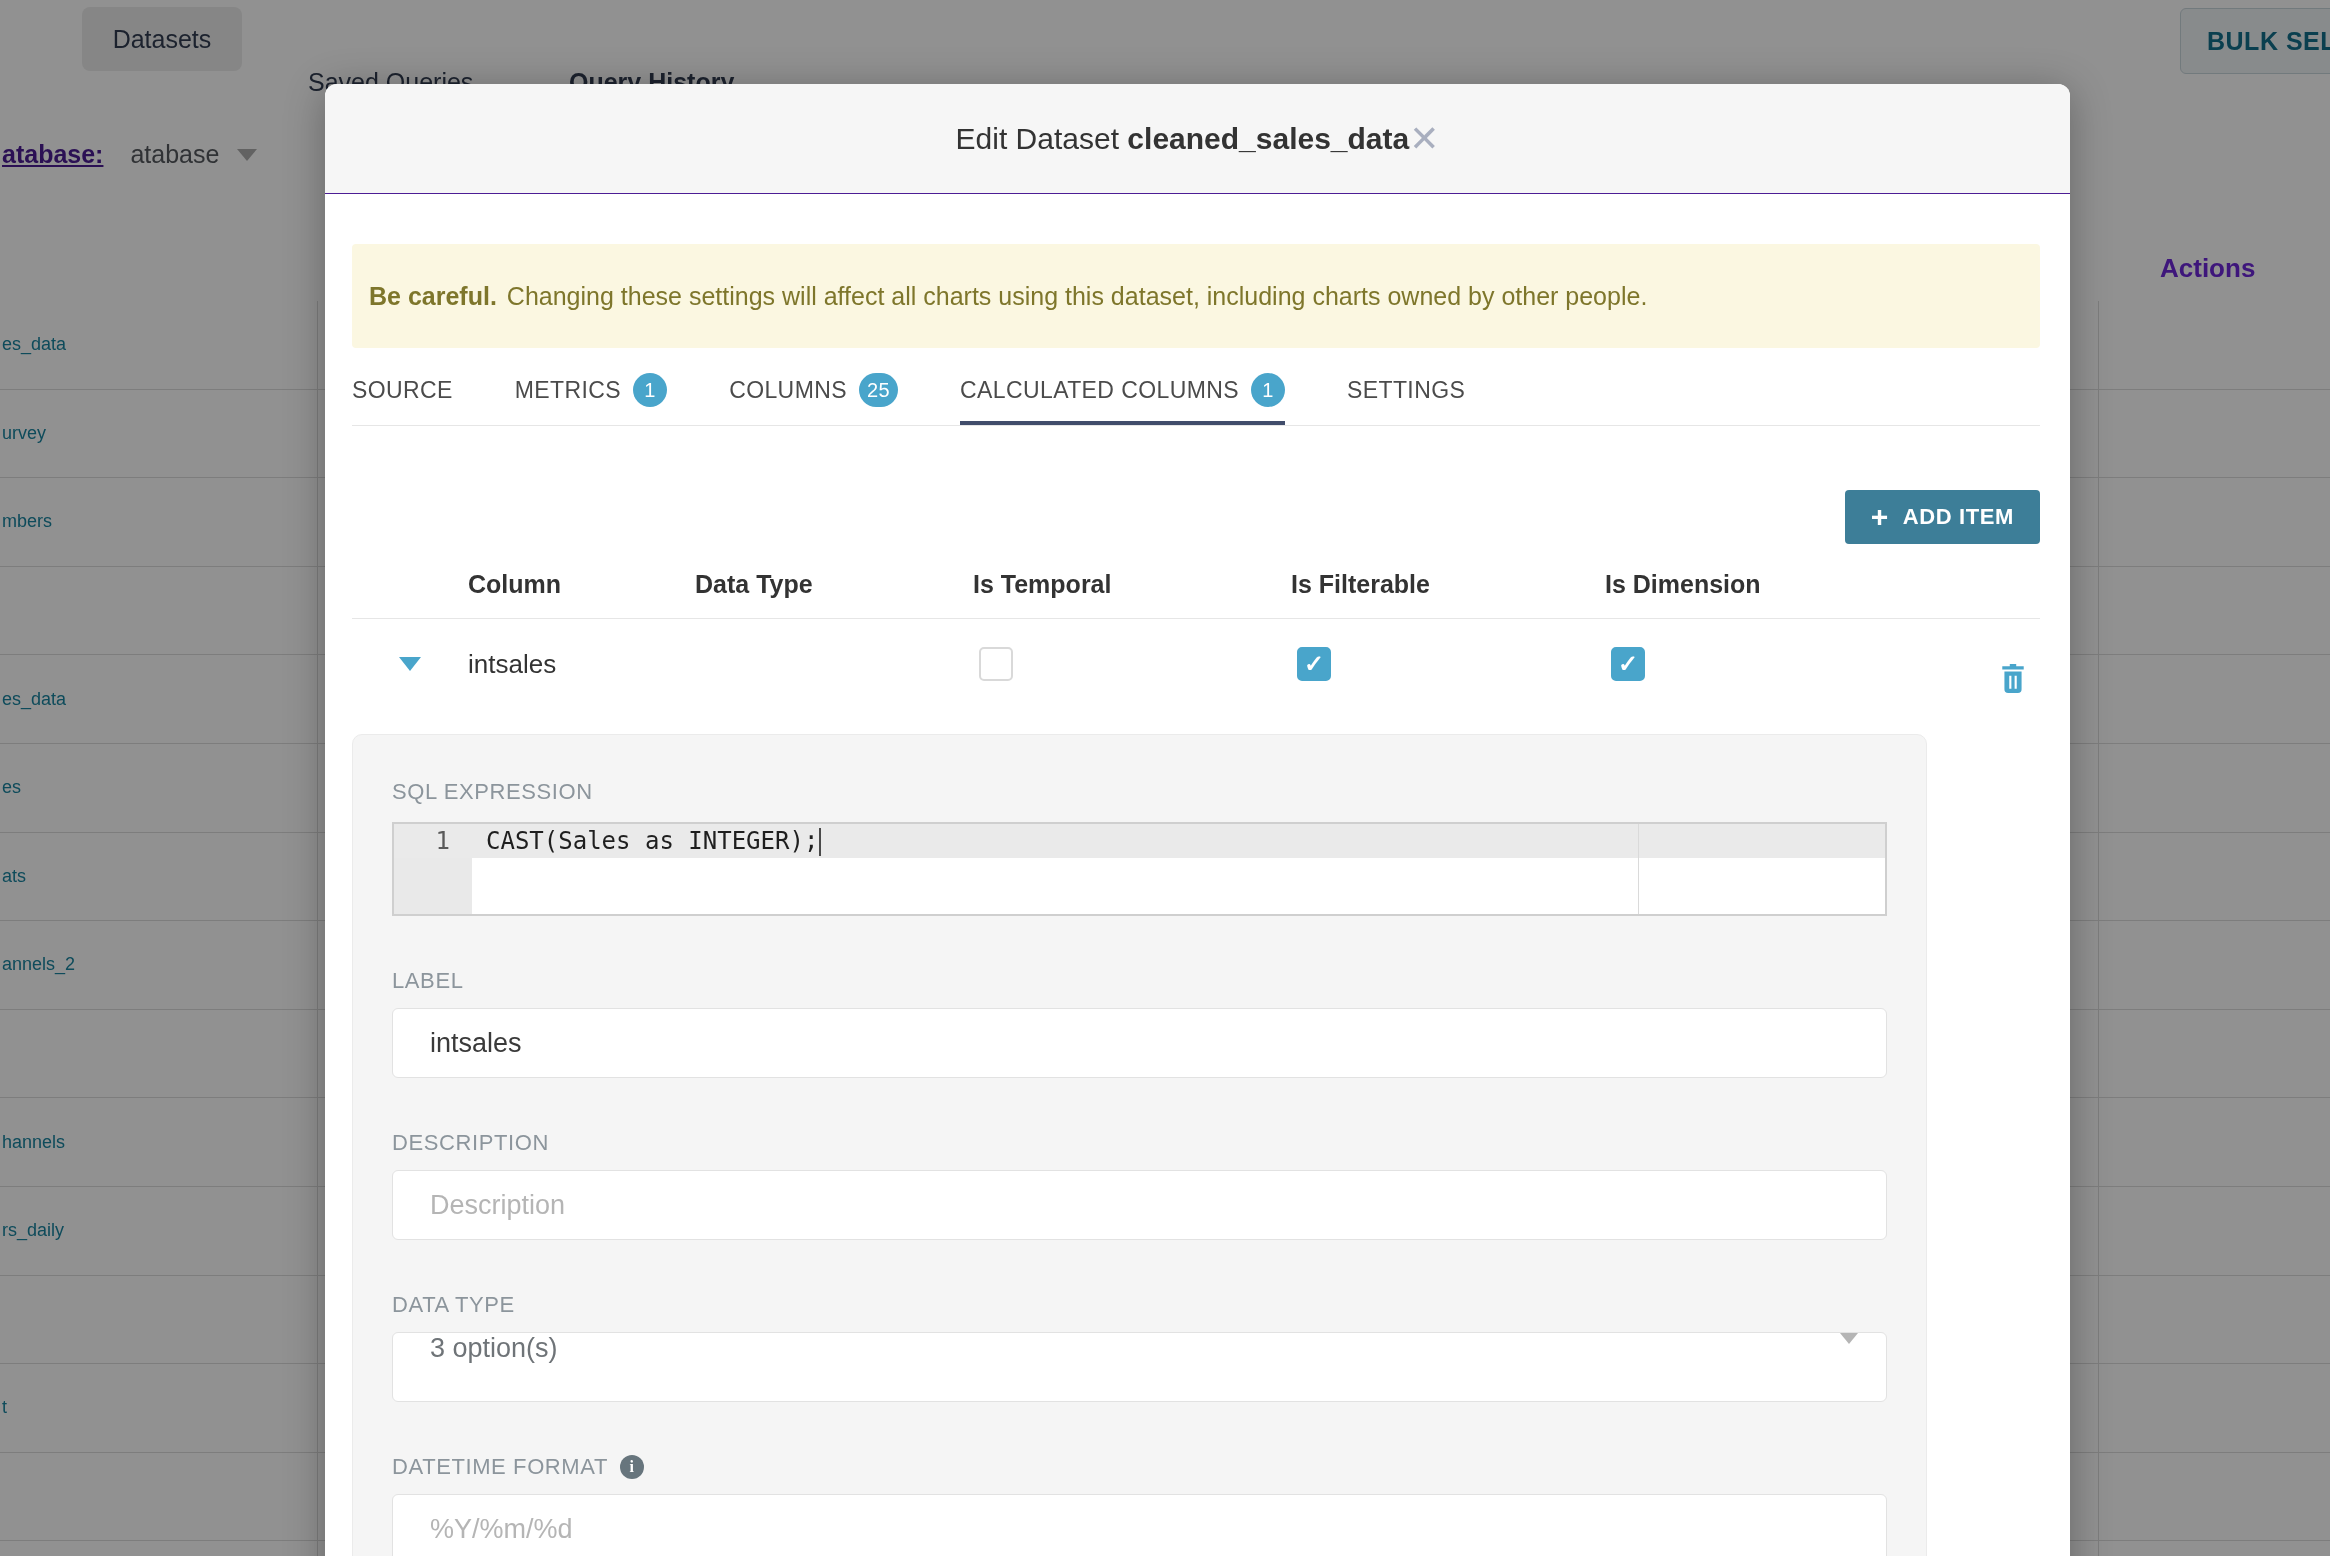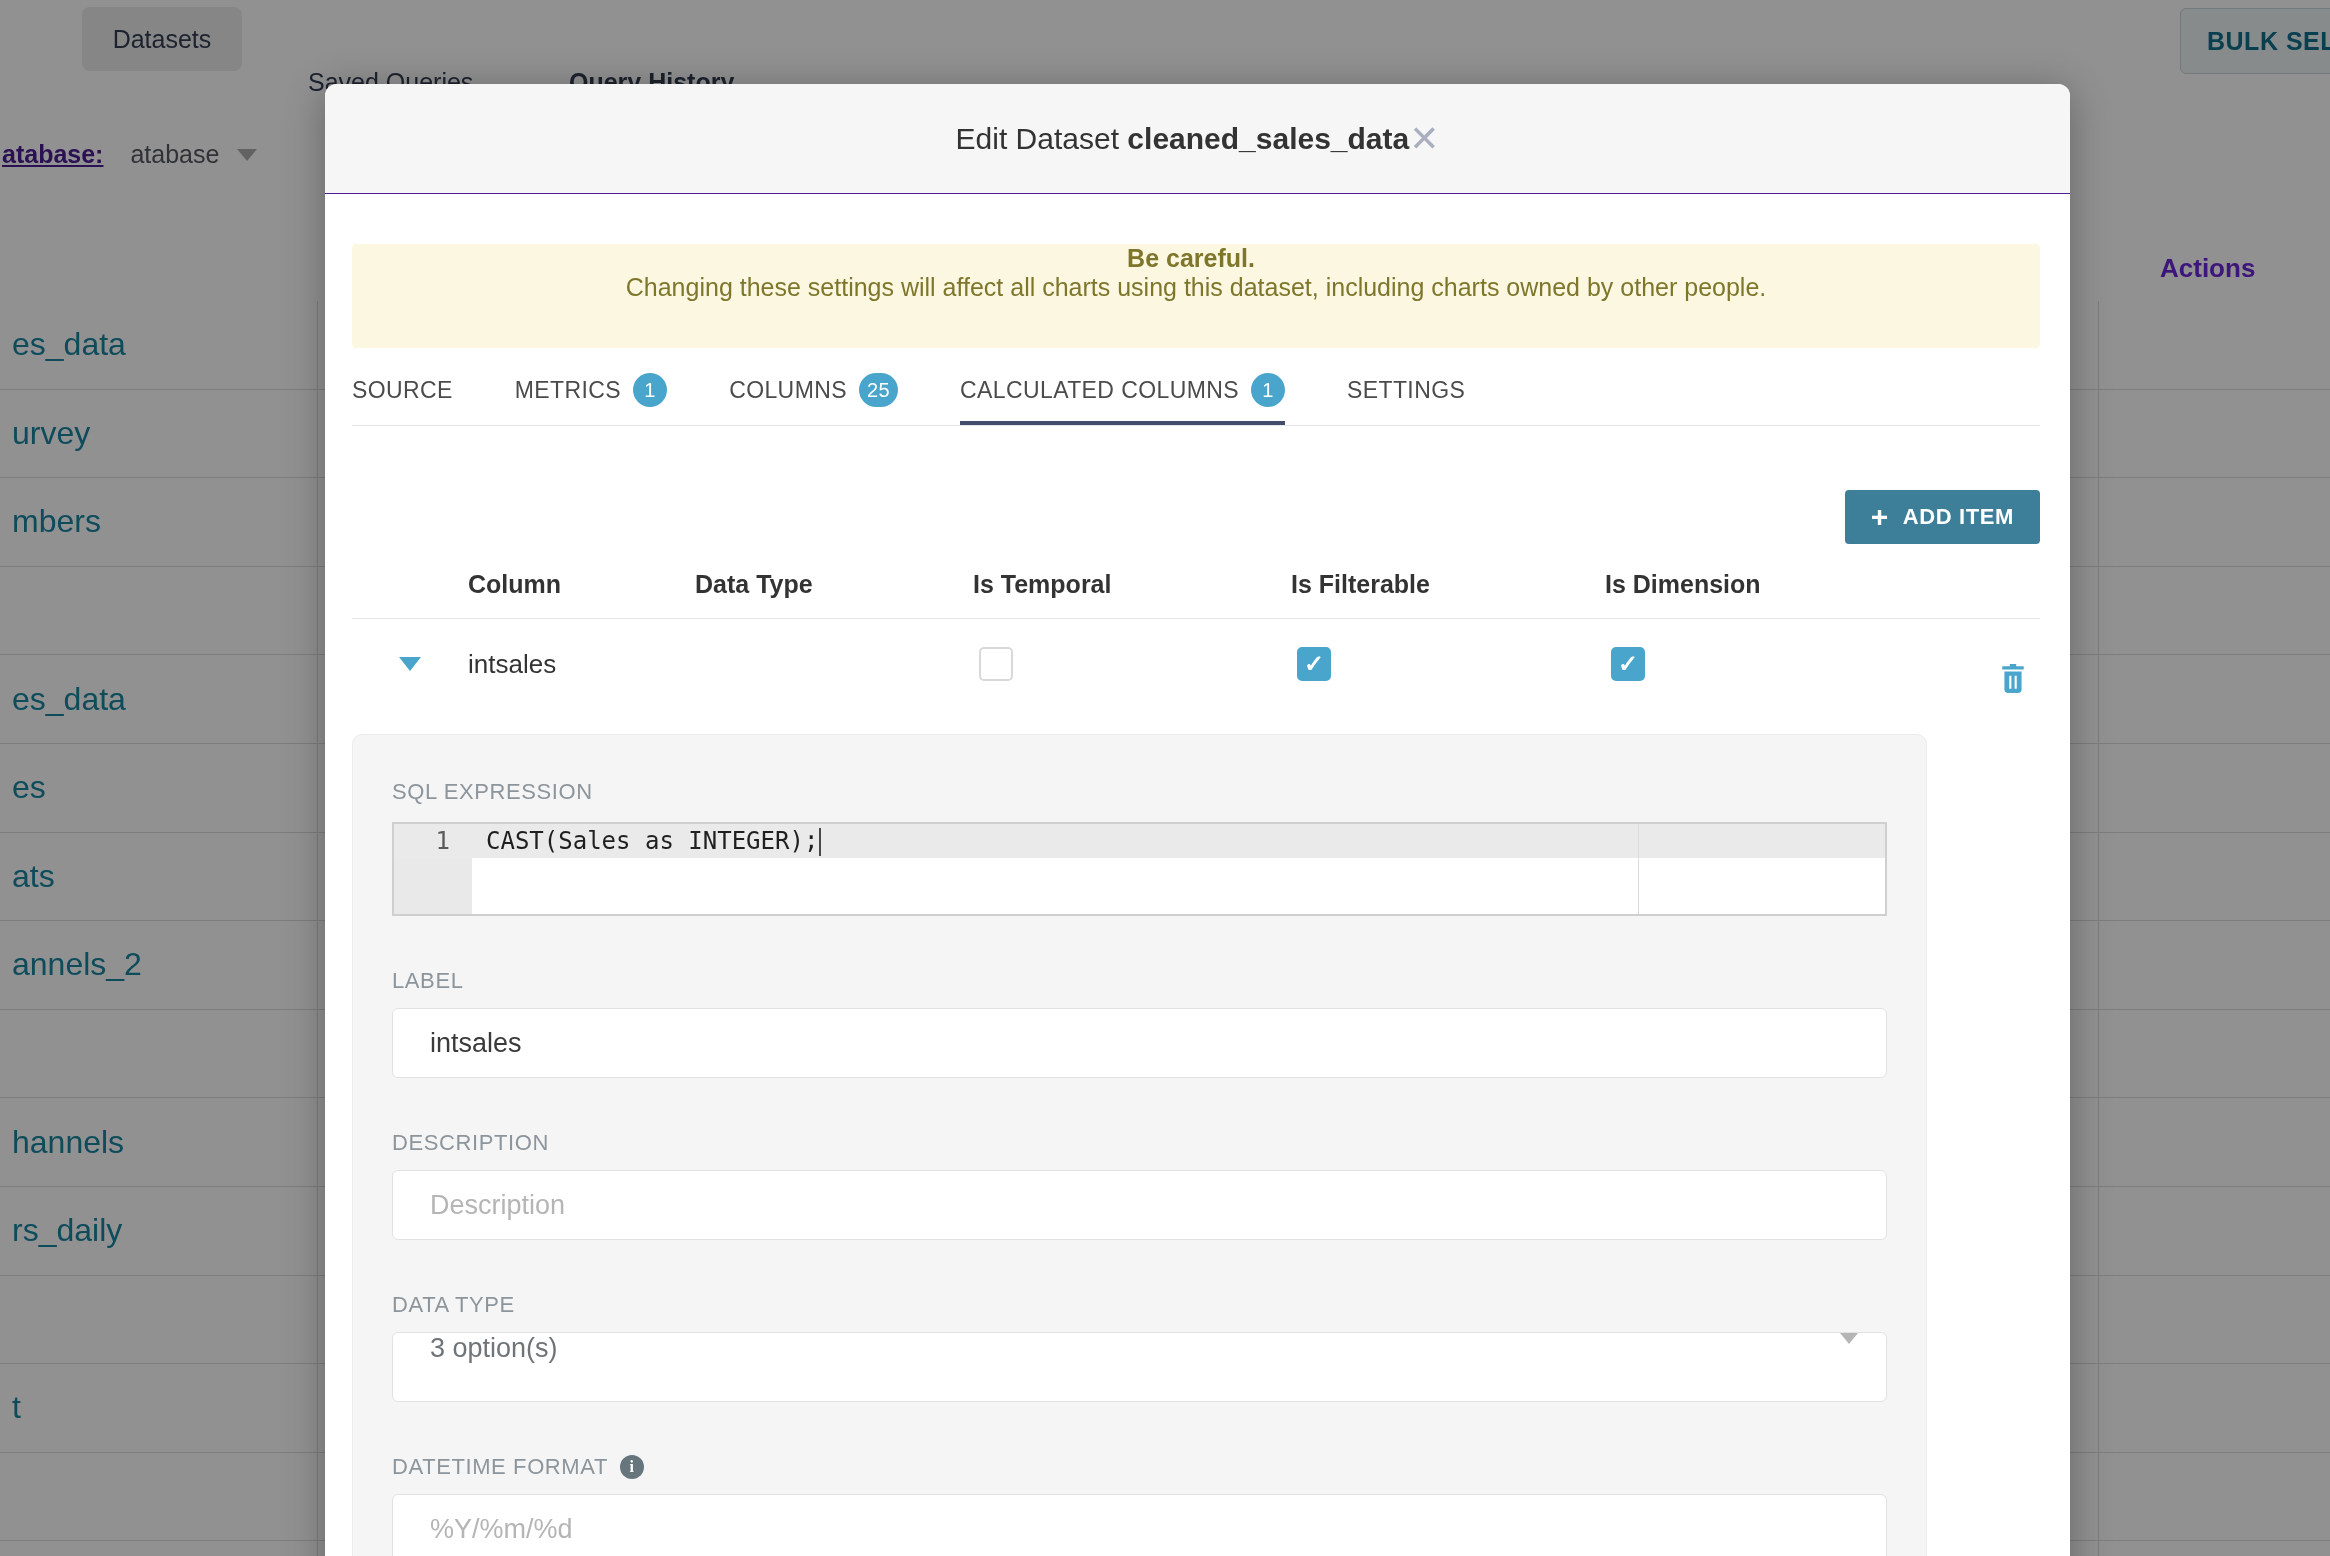--- a/index.html
+++ b/index.html
@@ -30,41 +30,41 @@
     letter-spacing:.5px;color:#13708C;}
   .db-filter{position:absolute;left:2px;top:140px;display:flex;align-items:center;font-size:25px;}
   .db-filter .lbl{font-weight:bold;color:#4c1d95;text-decoration:underline;}
   .db-filter .val{margin-left:27px;color:#55595E;}
   .caret-down{width:0;height:0;border-left:10px solid transparent;border-right:10px solid transparent;
     border-top:12px solid #ADADAD;display:inline-block;}
   .db-filter .caret-down{margin-left:18px;}
   .bg-actions{position:absolute;left:2160px;top:253px;font-size:26px;font-weight:bold;color:#6d28d9;}
   .bg-rows{position:absolute;left:0;right:0;top:301px;}
   .bg-row{height:88.6px;border-bottom:1px solid #DCDCDC;display:flex;align-items:center;}
-  .bg-row a{color:var(--link);font-size:32px;text-decoration:none;padding-left:12px;}
+  .bg-row a{color:var(--link);font-size:18px;text-decoration:none;padding-left:2px;}
   .v-div{position:absolute;top:301px;bottom:0;width:1px;background:#DCDCDC;}
   .v-div.left{left:317px;}
   .v-div.right{left:2098px;}
 
   
   .overlay{position:absolute;inset:0;background:rgba(0,0,0,.43);}
 
   
   .modal{position:absolute;left:325px;top:84px;width:1745px;height:1520px;background:#fff;
     border-radius:12px 12px 0 0;box-shadow:0 6px 40px rgba(0,0,0,.3);overflow:hidden;}
   .modal-header{height:110px;background:#F6F6F6;border-bottom:1px solid #4c1d95;
     display:flex;align-items:center;justify-content:center;padding:0 24px;}
   .modal-title{font-size:30px;color:#333;}
   .modal-title b{font-weight:bold;}
   .close-btn{font-size:36px;color:#A9AFBF;line-height:1;cursor:pointer;background:none;border:none;
     font-family:"Liberation Sans",sans-serif;}
   .modal-body{padding:0 30px 0 27px;}
 
   .warning{margin-top:50px;height:104px;background:var(--warning-bg);border-radius:4px;
-    display:flex;align-items:center;padding:0 28px;font-size:25px;color:var(--warning-text);flex-direction:column;}
+    display:flex;align-items:center;padding:0 17px;font-size:25px;color:var(--warning-text);}
   .warning b{font-weight:bold;margin-right:10px;white-space:nowrap;}
 
   .tabs{margin-top:25px;display:flex;gap:62px;border-bottom:1px solid #E6E6E6;}
   .tab{display:flex;align-items:center;padding-bottom:14px;border-bottom:4px solid transparent;
     font-size:23px;color:#4B4B4B;letter-spacing:.4px;cursor:pointer;}
   .tab.active{border-bottom-color:var(--tab-underline);}
   .badge{margin-left:12px;min-width:34px;height:34px;padding:0 8px;border-radius:17px;
     background:var(--accent);color:#fff;font-size:20px;display:inline-flex;
     align-items:center;justify-content:center;}
 

